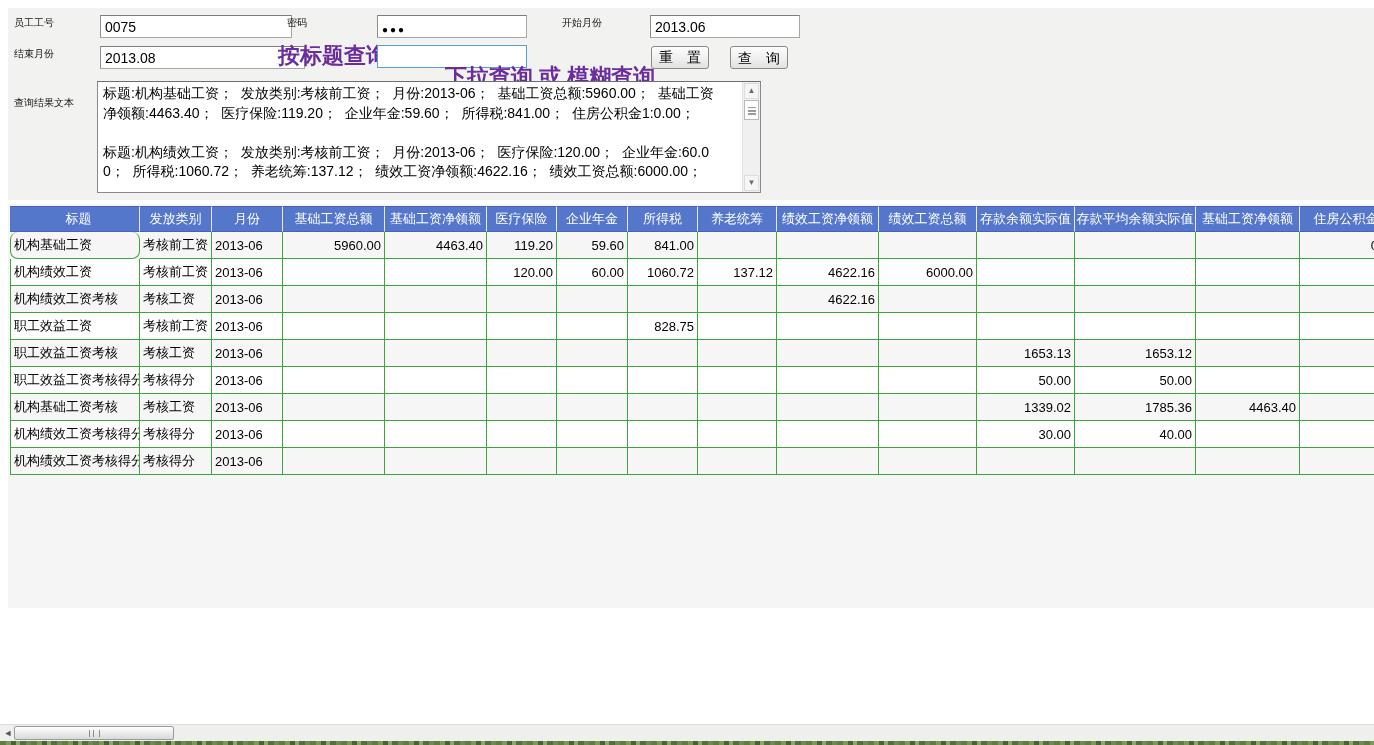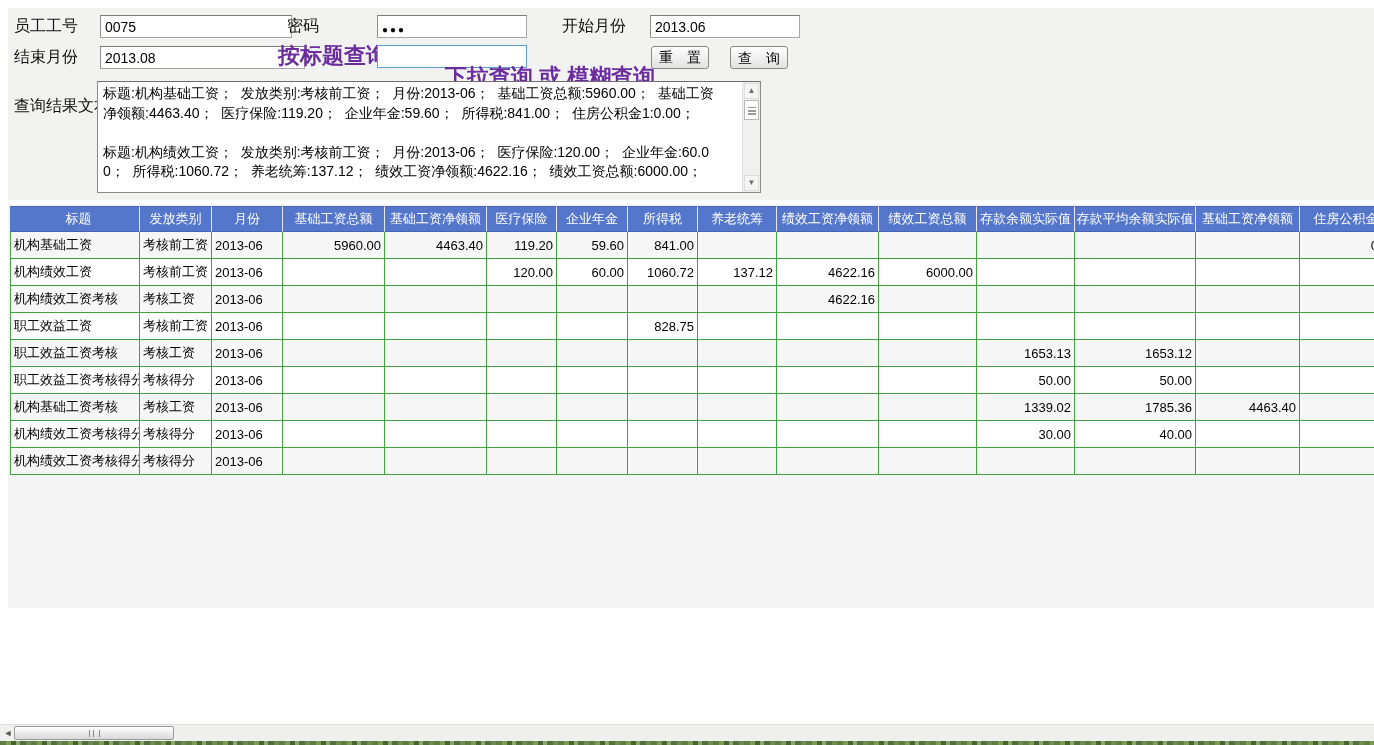--- a/index.html
+++ b/index.html
@@ -3,21 +3,21 @@
 <meta charset="utf-8">
 <style>
   html,body{margin:0;padding:0;}
   body{
     width:1374px;height:745px;position:relative;overflow:hidden;
     background:#ffffff;font-family:"Liberation Sans","DejaVu Sans",sans-serif;color:#000;
   }
   .abs{position:absolute;}
   
   #top-panel{left:8px;top:8px;width:1366px;height:192px;background:#f2f2f1;}
-  .flabel{font-size:16px;color:#111;white-space:nowrap;}
+  .flabel{font-size:10px;color:#111;white-space:nowrap;}
   .tb{
     position:absolute;height:23px;box-sizing:border-box;background:#fff;
     border:1px solid #a6a6a6;border-top-color:#7d7d7d;border-left-color:#8f8f8f;
     font-size:14px;padding:2px 4px;font-family:inherit;outline:none;
   }
   .tb.focus{border:1px solid #56a0d3;}
   .tb.pwd{font-size:10px;letter-spacing:2px;padding-top:7px;}
   .purple{color:#6b2d9e;font-weight:bold;font-size:22px;white-space:nowrap;}
   .btn{
     position:absolute;width:58px;height:23px;box-sizing:border-box;
@@ -117,21 +117,21 @@
         <div class="hcell" style="flex: 0 0 70px;">所得税</div>
         <div class="hcell" style="flex: 0 0 79px;">养老统筹</div>
         <div class="hcell" style="flex: 0 0 102px;">绩效工资净领额</div>
         <div class="hcell" style="flex: 0 0 98px;">绩效工资总额</div>
         <div class="hcell" style="flex: 0 0 98px;">存款余额实际值</div>
         <div class="hcell" style="flex: 0 0 121px;">存款平均余额实际值</div>
         <div class="hcell" style="flex: 0 0 104px;">基础工资净领额</div>
         <div class="hcell" style="flex: 0 0 100px;">住房公积金1</div>
       </div>
       <div class="drow alt">
-        <div class="dcell lead" style="flex: 0 0 130px;">机构基础工资</div>
+        <div class="dcell lead" style="flex: 0 0 130px; border-radius: 8px;">机构基础工资</div>
         <div class="dcell" style="flex: 0 0 72px;">考核前工资</div>
         <div class="dcell" style="flex: 0 0 71px;">2013-06</div>
         <div class="dcell num" style="flex: 0 0 102px;">5960.00</div>
         <div class="dcell num" style="flex: 0 0 102px;">4463.40</div>
         <div class="dcell num" style="flex: 0 0 70px;">119.20</div>
         <div class="dcell num" style="flex: 0 0 71px;">59.60</div>
         <div class="dcell num" style="flex: 0 0 70px;">841.00</div>
         <div class="dcell num" style="flex: 0 0 79px;"></div>
         <div class="dcell num" style="flex: 0 0 102px;"></div>
         <div class="dcell num" style="flex: 0 0 98px;"></div>

